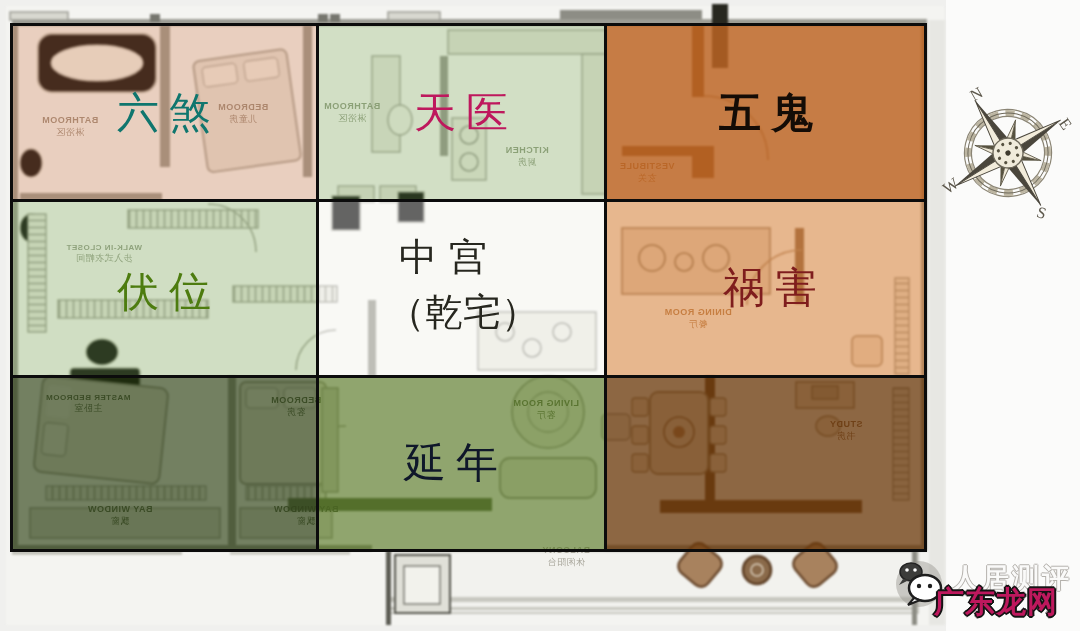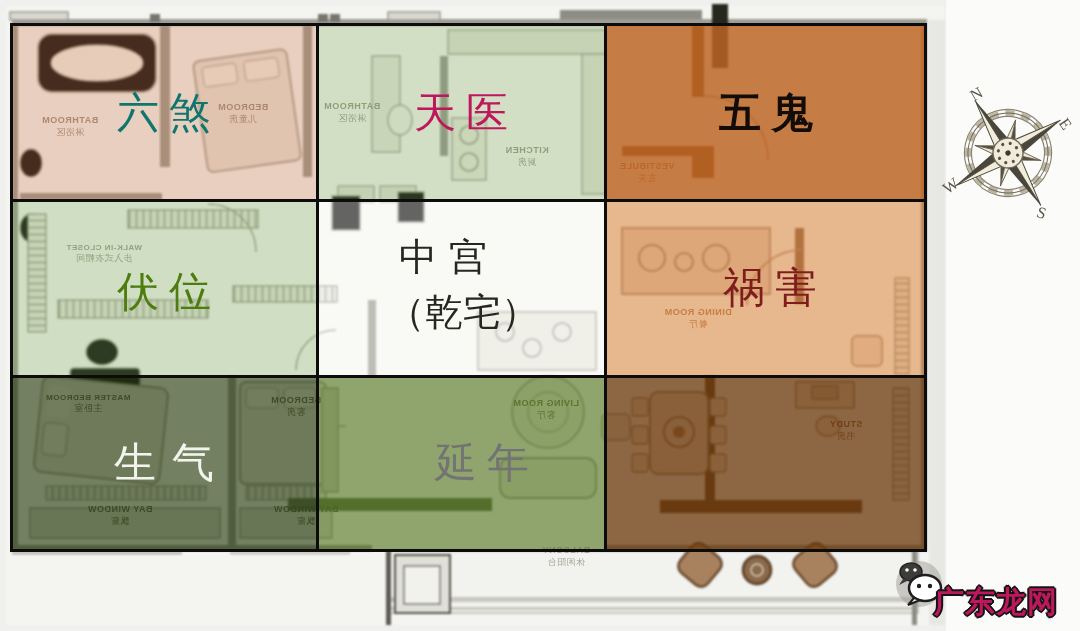--- a/index.html
+++ b/index.html
@@ -275,22 +275,21 @@
 
   <div class="cell-label" style="left: 164px; top: 113px; color: #0f766e;">六煞</div>
   <div class="cell-label" style="left: 461px; top: 113px; color: #be185d;">天医</div>
   <div class="cell-label" style="left: 766px; top: 113px; color: rgb(20, 12, 6); font-weight: bold;">五鬼</div>
   <div class="cell-label" style="left: 164px; top: 292px; color: #4d7c0f;">伏位</div>
   <div class="center-label" style="left: 463px; top: 285px; color: rgb(39, 39, 31);">
     <div style="letter-spacing:12px;padding-left:12px">中宫</div>
     <div>（乾宅）</div>
   </div>
   <div class="cell-label" style="left: 770px; top: 288px; color: #7f1d1d;">祸害</div>
-  <div class="cell-label" style="left: 164px; top: 463px; letter-spacing: 16px; padding-left: 16px; color: rgb(244, 244, 238);">生气</div>
-  <div class="cell-label" style="left: 482px; top: 463px; color: #737373;">延年</div>
+  <div class="cell-label" style="left: 451px; top: 463px; color: #0f172a;">延年</div>
 
   <svg id="compass" width="150" height="180" viewBox="0 0 150 180">
     <g transform="translate(78,93) rotate(-32)">
       <circle r="43.5" fill="none" stroke="#8b8575" stroke-width="1.2"></circle>
       <circle r="40" fill="none" stroke="#bdb6a2" stroke-width="6" stroke-dasharray="9 7"></circle>
       <circle r="40" fill="none" stroke="#6d685a" stroke-width="1"></circle>
       <circle r="36.5" fill="none" stroke="#8b8575" stroke-width="1.2"></circle>
 
       <g>
         <g transform="rotate(45)">
@@ -352,15 +351,16 @@
     <circle cx="26" cy="26" r="23" fill="rgba(150,148,142,0.45)"></circle>
     <ellipse cx="18" cy="14" rx="11" ry="9" fill="#3c3c3a" stroke="#222" stroke-width="1.5"></ellipse>
     <polygon points="10,21 6,27 16,22" fill="#3c3c3a"></polygon>
     <circle cx="14" cy="12" r="1.8" fill="#fff"></circle>
       <circle cx="22" cy="12" r="1.8" fill="#fff"></circle>
     <ellipse cx="32" cy="30" rx="16" ry="13" fill="#fff" stroke="#1e1e1e" stroke-width="2.5"></ellipse>
     <polygon points="21,40 15,47 27,42" fill="#fff" stroke="#1e1e1e" stroke-width="2"></polygon>
     <circle cx="26" cy="28" r="2.2" fill="#1e1e1e"></circle>
       <circle cx="37" cy="28" r="2.2" fill="#1e1e1e"></circle>
   </svg>
+  <div id="wm-line1">人居测评</div>
   <div id="wm-line2">广东龙网</div>
 
 </div>
 
 </body></html>

